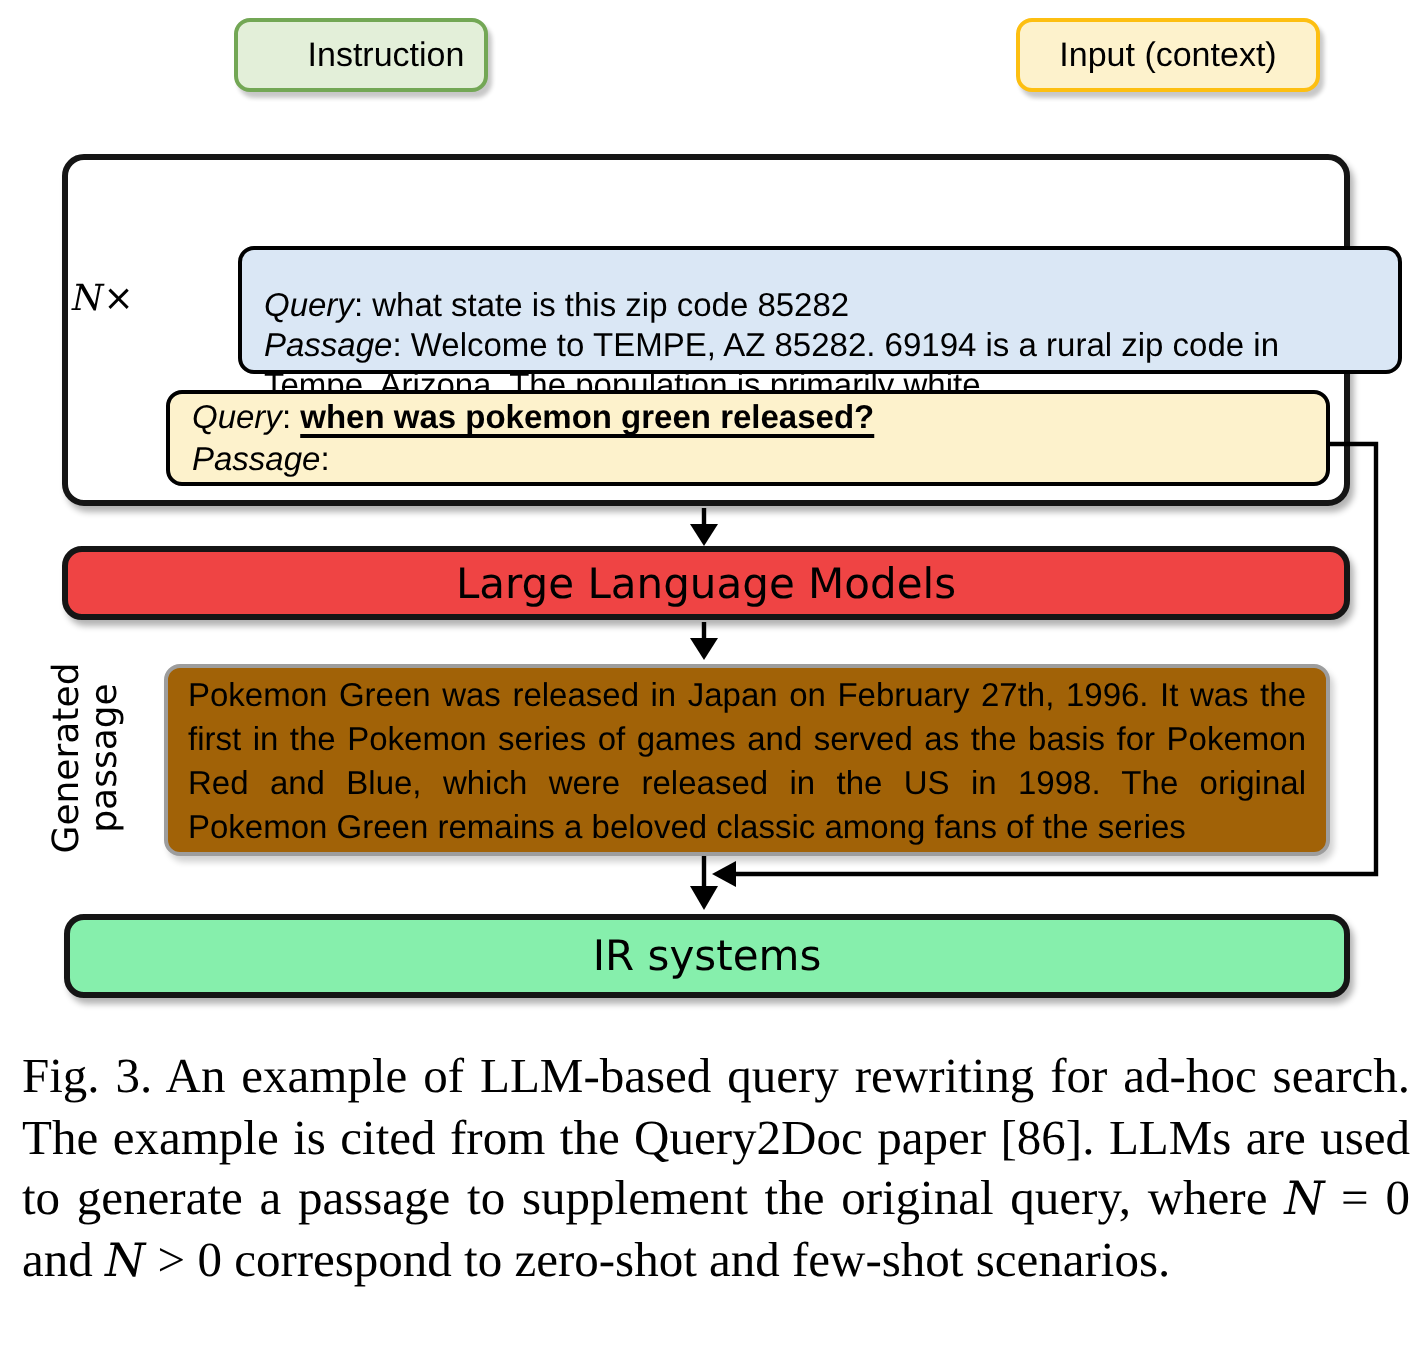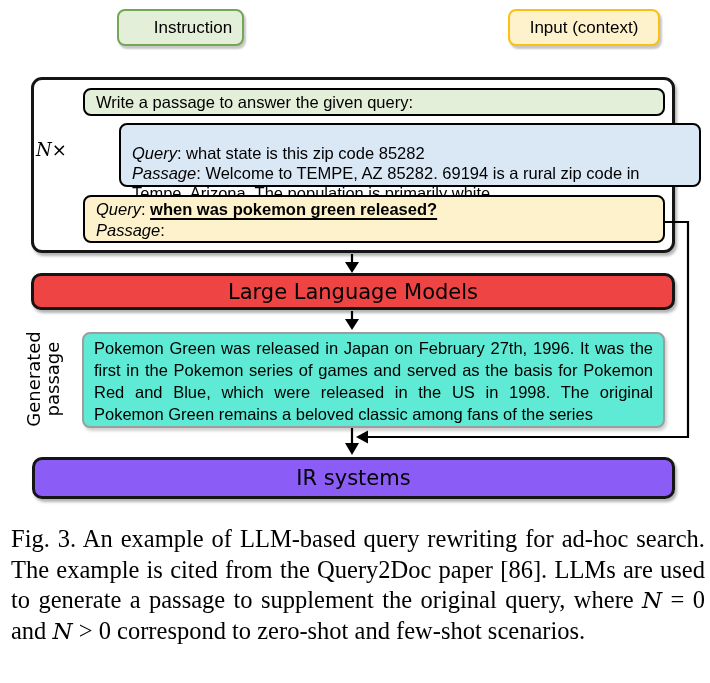--- a/index.html
+++ b/index.html
@@ -40,26 +40,26 @@
            background:#ef4444;border:3px solid #151515;border-radius:10px;
            box-shadow:2px 3px 3px rgba(0,0,0,0.3);
            display:flex;align-items:center;justify-content:center;font-size:21px;}
 
   .gen-label{position:absolute;left:12px;top:331px;width:62px;height:96px;
              display:flex;align-items:center;justify-content:center;}
   .gen-inner{transform:rotate(-90deg);white-space:nowrap;text-align:center;
              font-size:18px;line-height:19px;}
 
   .gen-box{position:absolute;left:82px;top:332px;width:583px;height:96px;box-sizing:border-box;
-           background:#5eead4;border:2px solid #9d9d9d;border-radius:8px;
+           background:#a16207;border:2px solid #9d9d9d;border-radius:8px;
            box-shadow:2px 3px 3px rgba(0,0,0,0.18);
            padding:3px 10px;font-size:16.5px;line-height:22px;text-align:justify;}
 
   .ir-box{position:absolute;left:32px;top:457px;width:643px;height:42px;box-sizing:border-box;
-          background:#8b5cf6;border:3px solid #151515;border-radius:10px;
+          background:#86efac;border:3px solid #151515;border-radius:10px;
           box-shadow:2px 3px 3px rgba(0,0,0,0.3);
           display:flex;align-items:center;justify-content:center;font-size:21px;}
 
   .arrows{position:absolute;left:0;top:0;width:710px;height:683px;pointer-events:none;}
 
   .caption{position:absolute;left:11px;top:524px;width:694px;margin:0;
            font-family:"Liberation Serif",serif;font-size:24.5px;line-height:30.5px;
            text-align:justify;}
   .mvar{font-style:italic;font-family:"DejaVu Serif",serif;font-size:23px;}
 </style>
@@ -72,23 +72,20 @@
     <span>Instruction</span>
   </div>
   <div class="tag tag-yellow yellow-style">
     <span>Input (context)</span>
   </div>
 
   <div class="prompt-box"></div>
 
   <div class="nx"><span>N</span><span class="times">×</span></div>
 
-  <div class="inner inner-green green-style">
-    <span>Write a passage to answer the given query:</span>
-  </div>
 
   <div class="inner inner-blue blue-style">
     <span class="ital">Query</span><span>: what state is this zip code 85282</span><br>
     <span class="ital">Passage</span><span>: Welcome to TEMPE, AZ 85282. 69194 is a rural zip code in Tempe, Arizona. The population is primarily white...</span>
   </div>
 
   <div class="inner inner-yellow yellow-style">
     <span class="ital">Query</span><span>: </span><span class="bold-ul">when was pokemon green released?</span><br>
     <span class="ital">Passage</span><span>:</span>
   </div>

